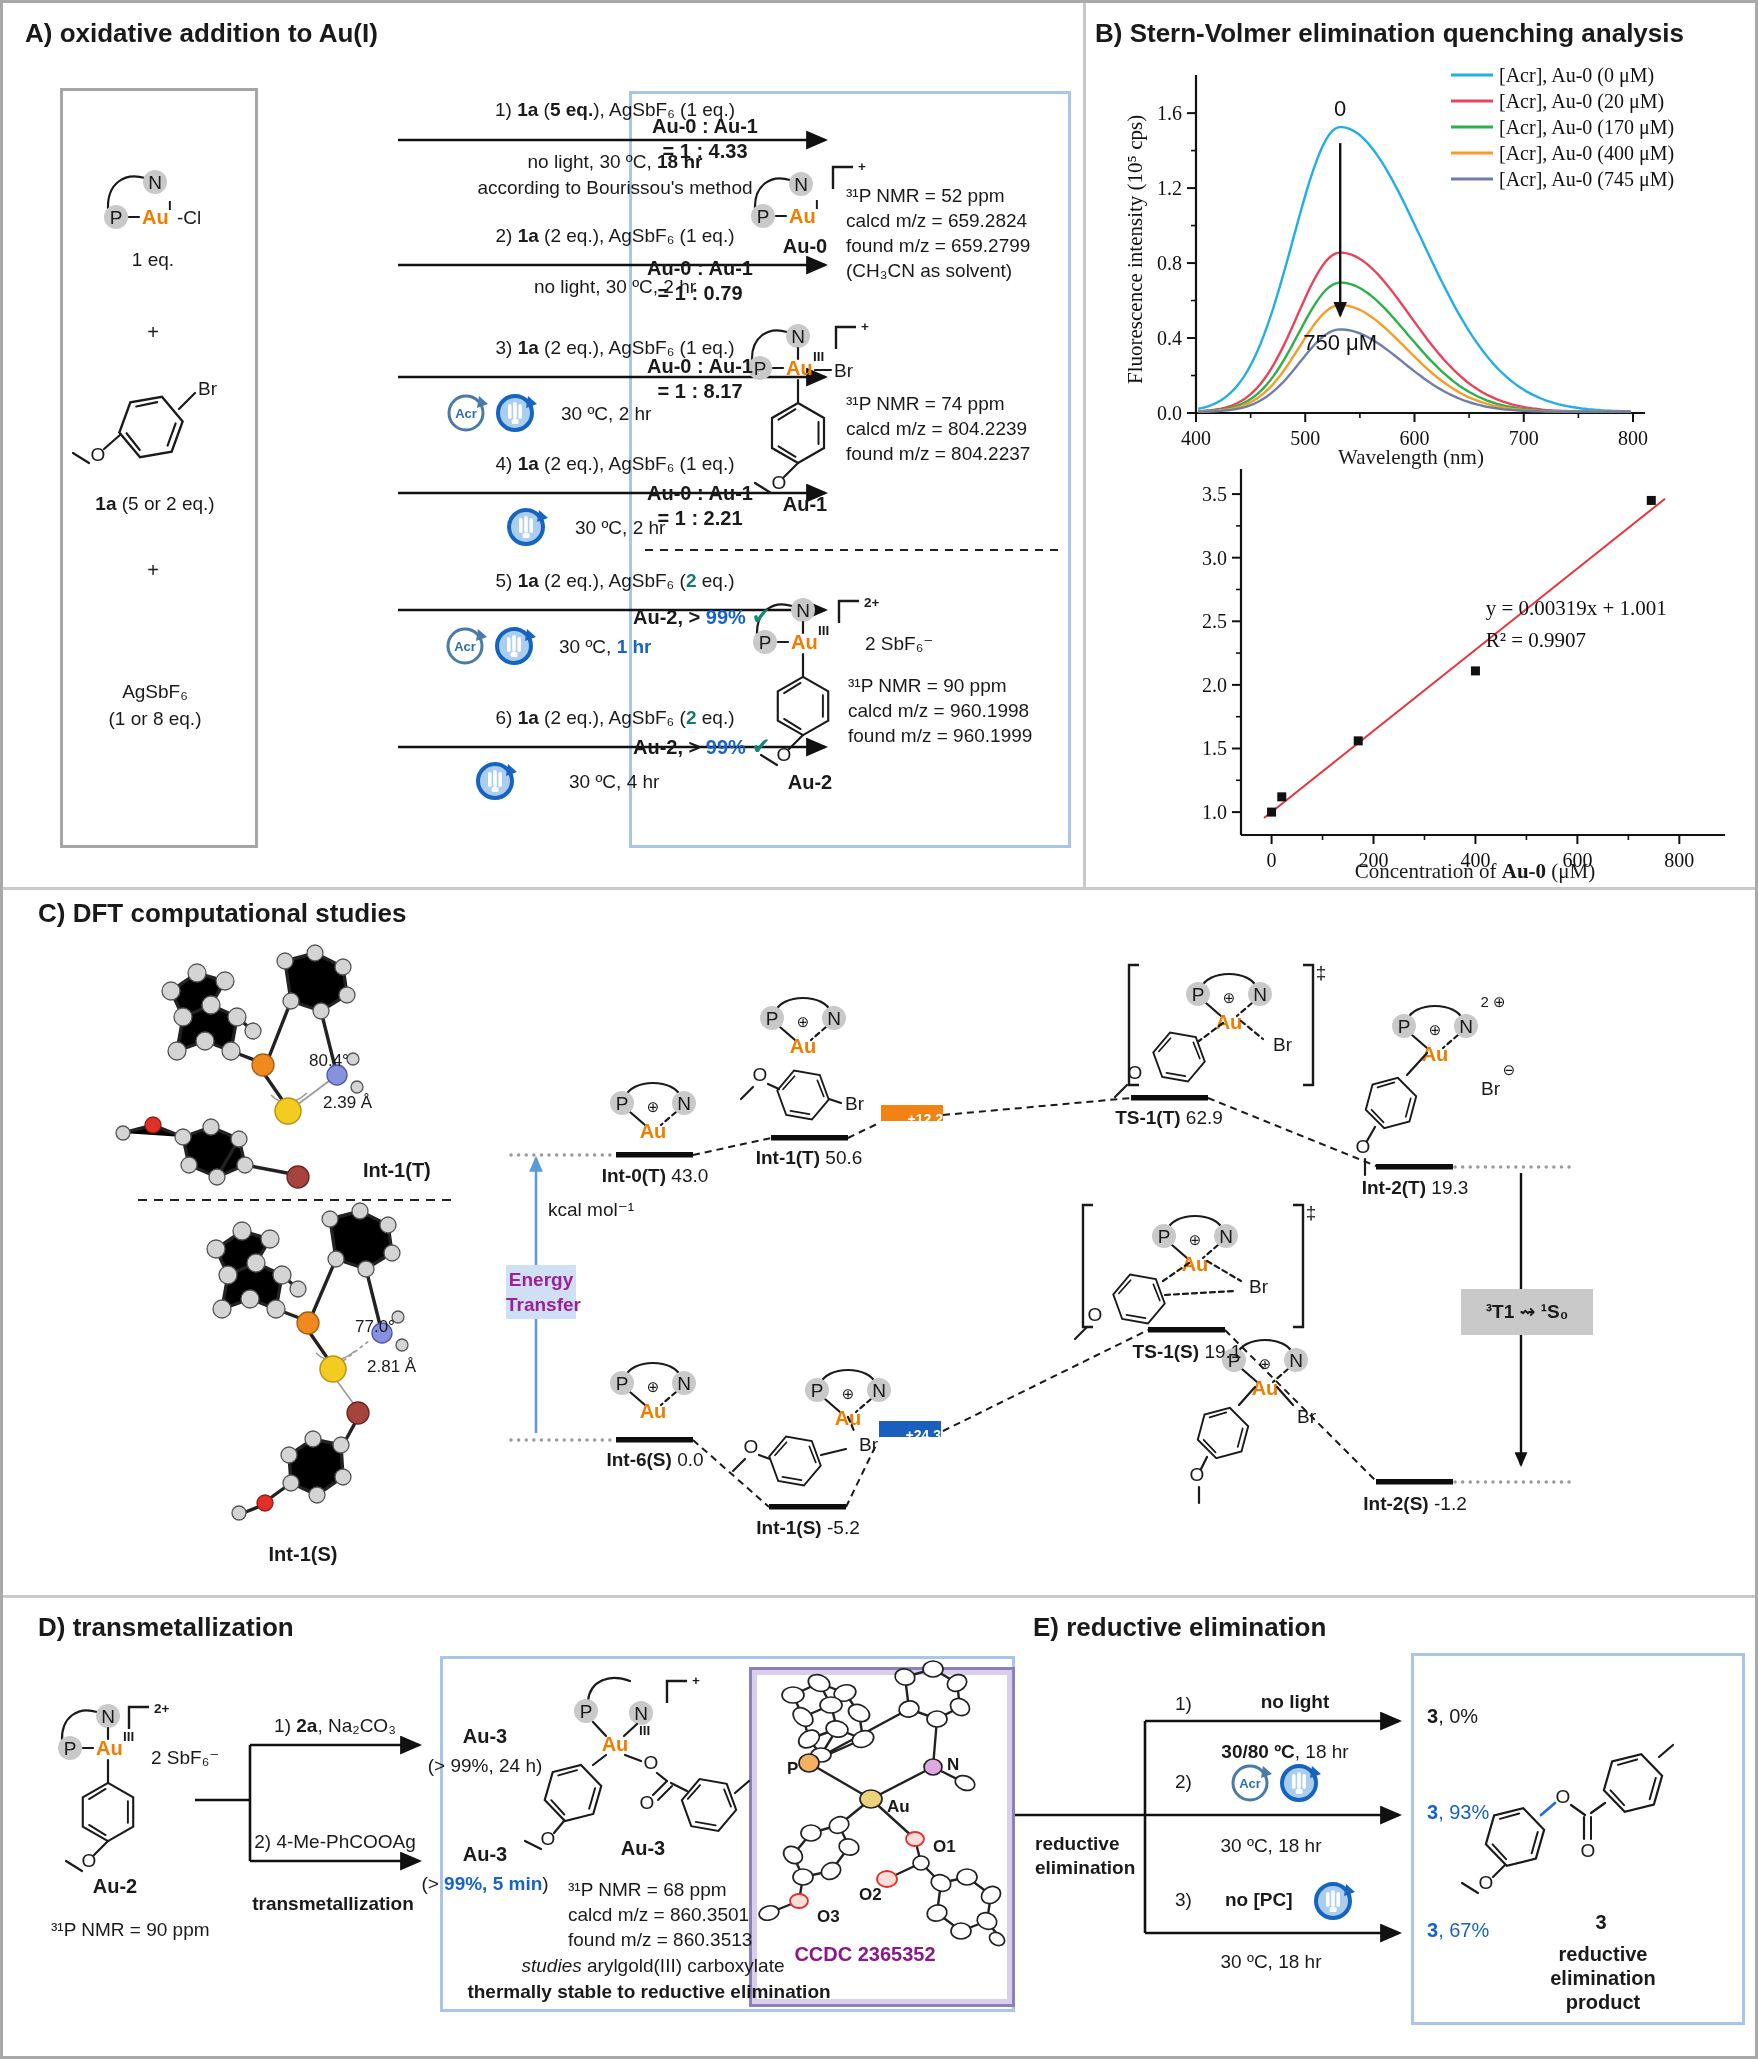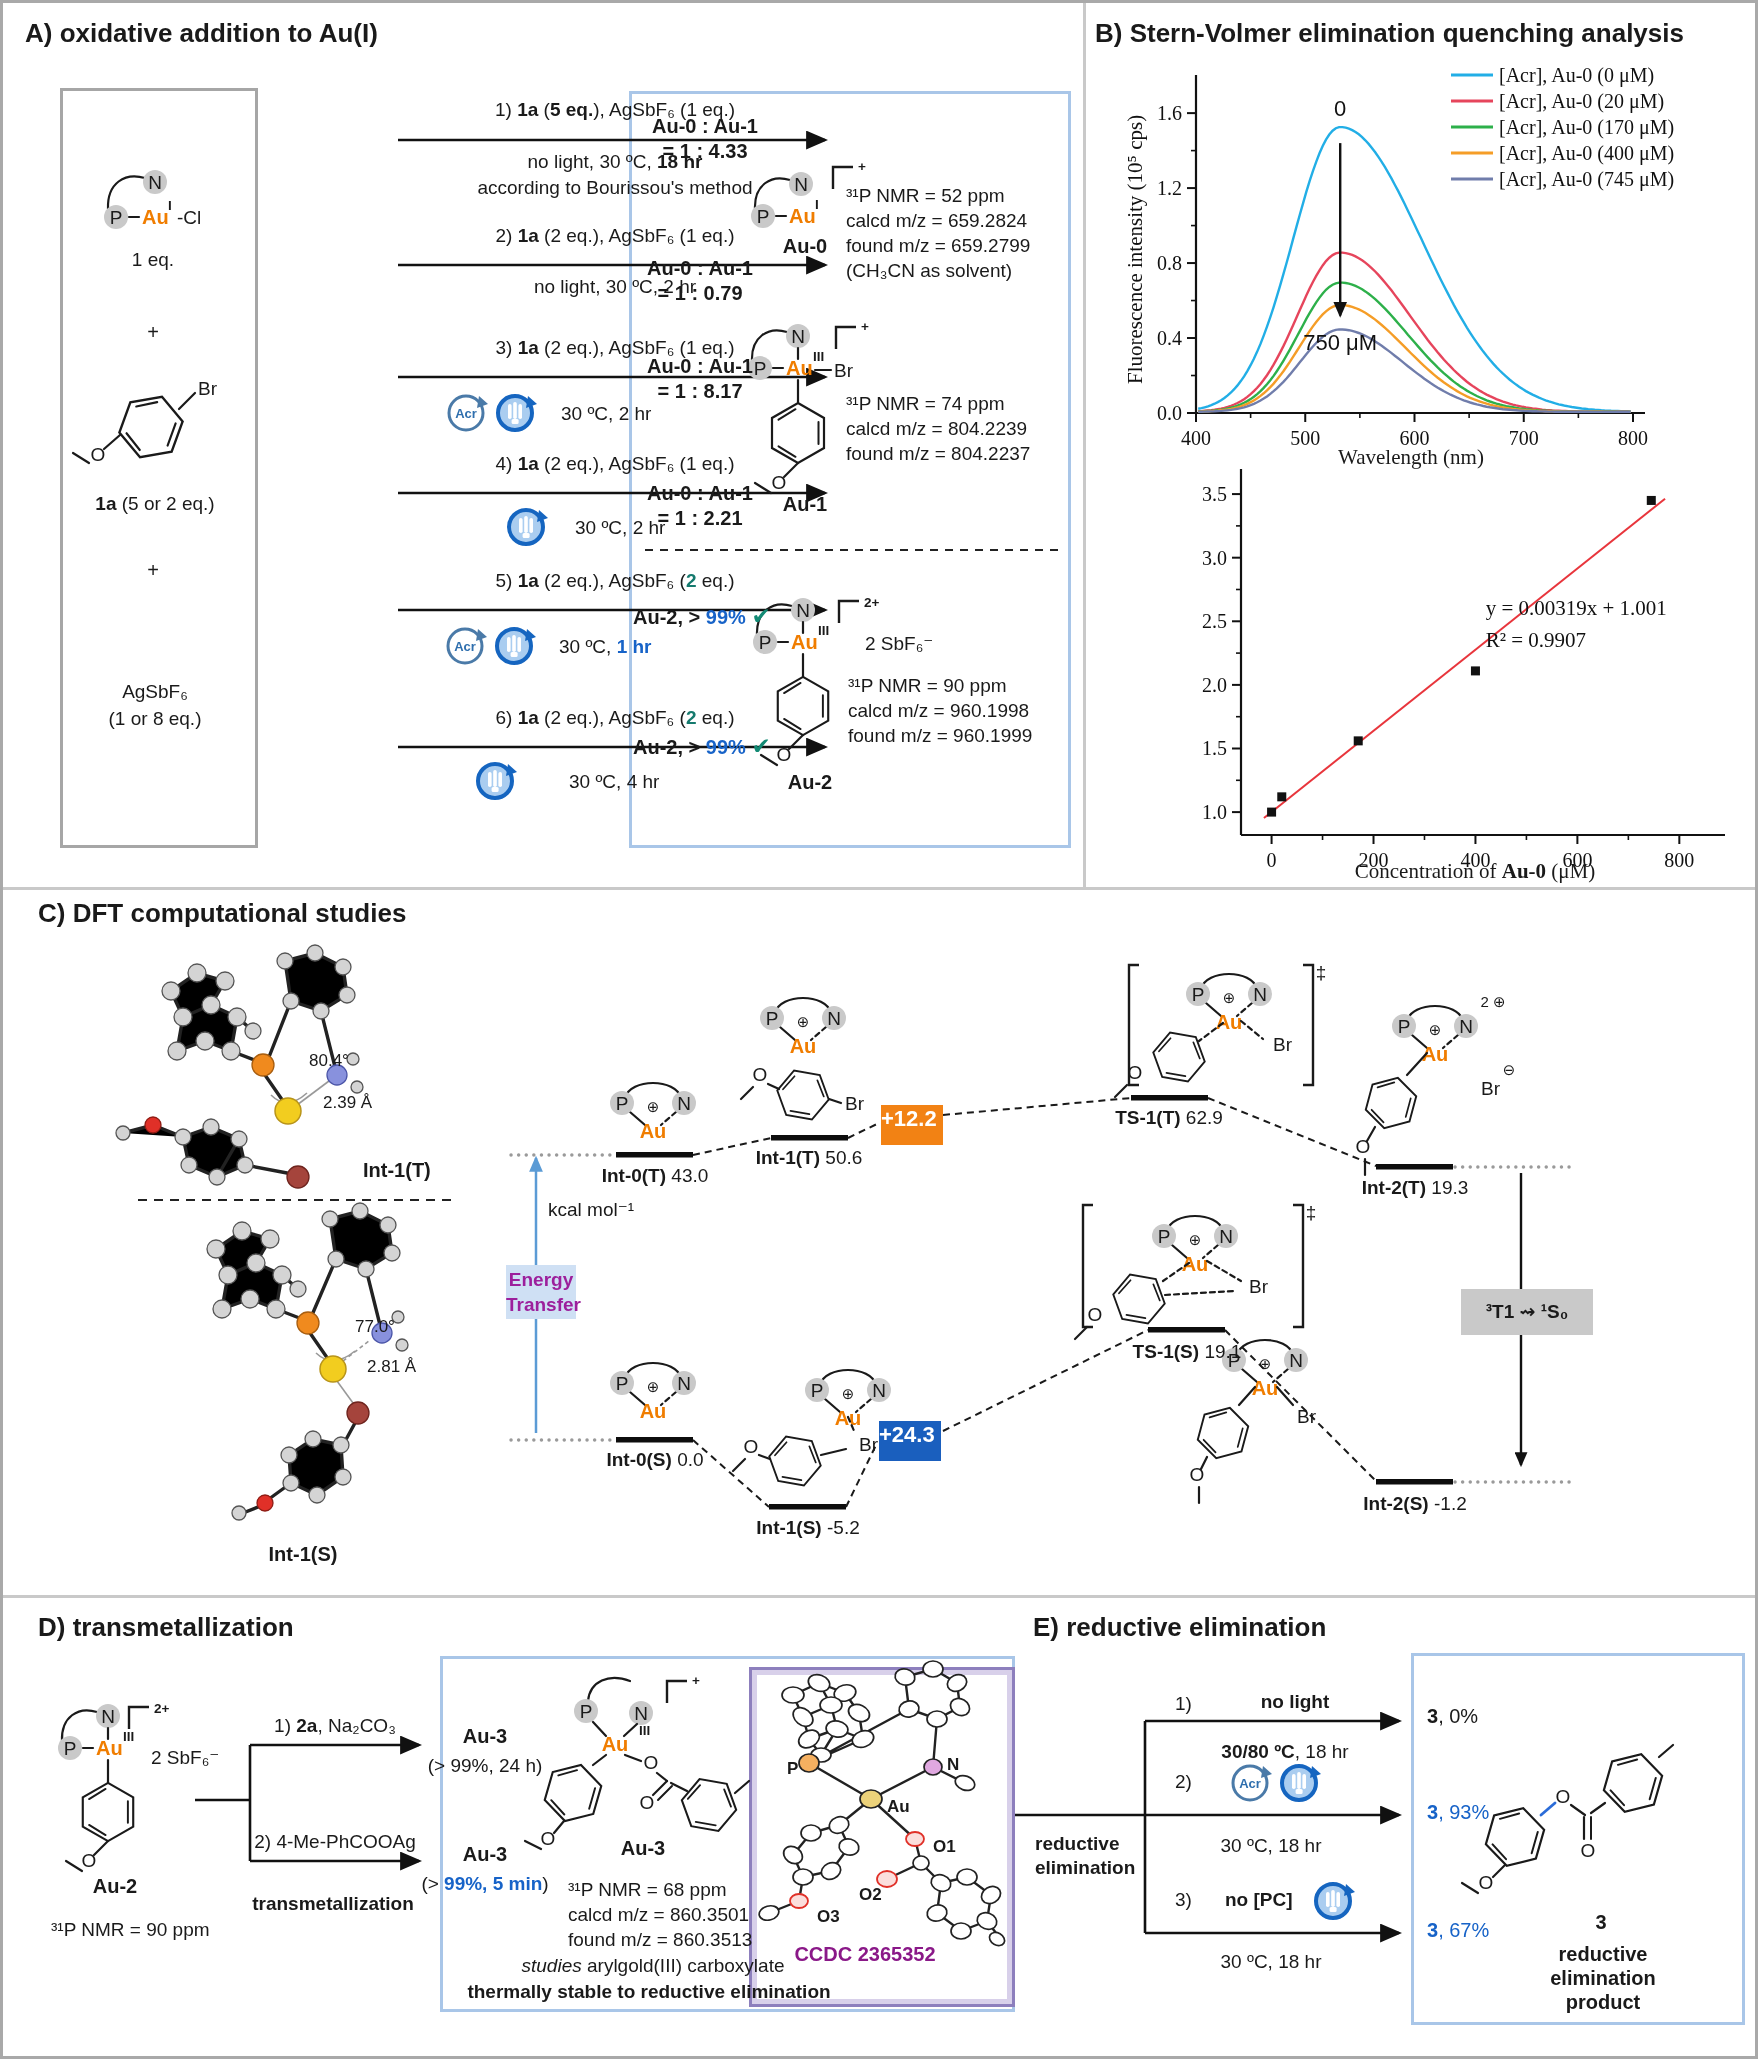--- a/index.html
+++ b/index.html
@@ -37,21 +37,21 @@
   .sups{font-size:15px;text-anchor:middle;fill:#1a1a1a}
   .au-t{font-size:20px;font-weight:700;fill:#f07d00;text-anchor:middle}
   .au-s{text-anchor:start}
   .oplus{font-size:15px;text-anchor:middle;fill:#1a1a1a}
   .ball{stroke:#555;stroke-width:1.3;fill:#d4d4d4}
   .bb{stroke:#222;stroke-width:3.4;stroke-linecap:round}
   .thin{stroke:#999;stroke-width:1.6;fill:none}
   .oe{fill:#fff;stroke:#222;stroke-width:1.7}
   .ob{stroke:#222;stroke-width:2.4;stroke-linecap:round;fill:none}
   .brkt{stroke:#1a1a1a;stroke-width:2.4;fill:none}
-  .badge{position:absolute;width:62px;height:40px;color:#fff;font-weight:700;font-size:22px;text-align:left;line-height:28px}
+  .badge{position:absolute;width:62px;height:16px;color:#fff;font-weight:700;font-size:14px;text-align:right;line-height:28px}
   #etbox{position:absolute;left:503px;top:1262px;width:70px;height:54px;background:#cfe0f4;color:#9c1f9c;
          font-weight:700;font-size:19px;text-align:center;line-height:1.3;padding-top:3px;box-sizing:border-box}
   #t1s0{position:absolute;left:1458px;top:1286px;width:132px;height:46px;background:#c9c9c9;text-align:center;
         font-weight:700;font-size:19px;line-height:46px}
   #boxAL{left:57px;top:85px;width:198px;height:760px;border:3px solid #a6a6a6}
   #boxAR{left:626px;top:88px;width:442px;height:757px;border:3px solid #a9c6e8}
   #sepV{left:1080px;top:0;width:3px;height:884px;background:#c9c9c9;position:absolute}
   #sepH1{left:0;top:884px;width:1758px;height:3px;background:#c9c9c9;position:absolute}
   #sepH2{left:0;top:1592px;width:1758px;height:3px;background:#c9c9c9;position:absolute}
   #boxD{left:437px;top:1653px;width:575px;height:356px;border:3px solid #a9c6e8}
@@ -689,21 +689,21 @@
   <div id="etbox">
     <div>Energy</div>
     <div>Transfer</div>
   </div>
   <div class="badge" style="left:878px;top:1102px;background:#f28214">+12.2</div>
   <div class="badge" style="left:876px;top:1418px;background:#1a5fbe">+24.3</div>
   <div class="t c" style="left:652px;top:1162px"><span class="rt-b">Int-0(T)</span><span> 43.0</span></div>
   <div class="t c" style="left:806px;top:1144px"><span class="rt-b">Int-1(T)</span><span> 50.6</span></div>
   <div class="t c" style="left:1166px;top:1104px"><span class="rt-b">TS-1(T)</span><span> 62.9</span></div>
   <div class="t c" style="left:1412px;top:1174px"><span class="rt-b">Int-2(T)</span><span> 19.3</span></div>
-  <div class="t c" style="left:652px;top:1446px"><span class="rt-b">Int-0(S)</span><span> 0.0</span></div>
+  <div class="t c" style="left:652px;top:1446px"><span class="rt-b">Int-6(S)</span><span> 0.0</span></div>
   <div class="t c" style="left:805px;top:1514px"><span class="rt-b">Int-1(S)</span><span> -5.2</span></div>
   <div class="t c" style="left:1184px;top:1338px"><span class="rt-b">TS-1(S)</span><span> 19.1</span></div>
   <div class="t c" style="left:1412px;top:1490px"><span class="rt-b">Int-2(S)</span><span> -1.2</span></div>
   <div id="t1s0"><span class="rt-b">³T1</span><span> ⇝ </span><span class="rt-b">¹S₀</span></div>
 
   <div class="t ttl" style="left:35px;top:1610px">D) transmetallization</div>
   <div class="t" style="left:148px;top:1744px">2 SbF₆⁻</div>
   <div class="t c b l20" style="left:112px;top:1872px">Au-2</div>
   <div class="t" style="left:48px;top:1916px">³¹P NMR = 90 ppm</div>
   <div class="t c" style="left:332px;top:1712px"><span>1) </span><span class="rt-b">2a</span><span>, Na₂CO₃</span></div>

